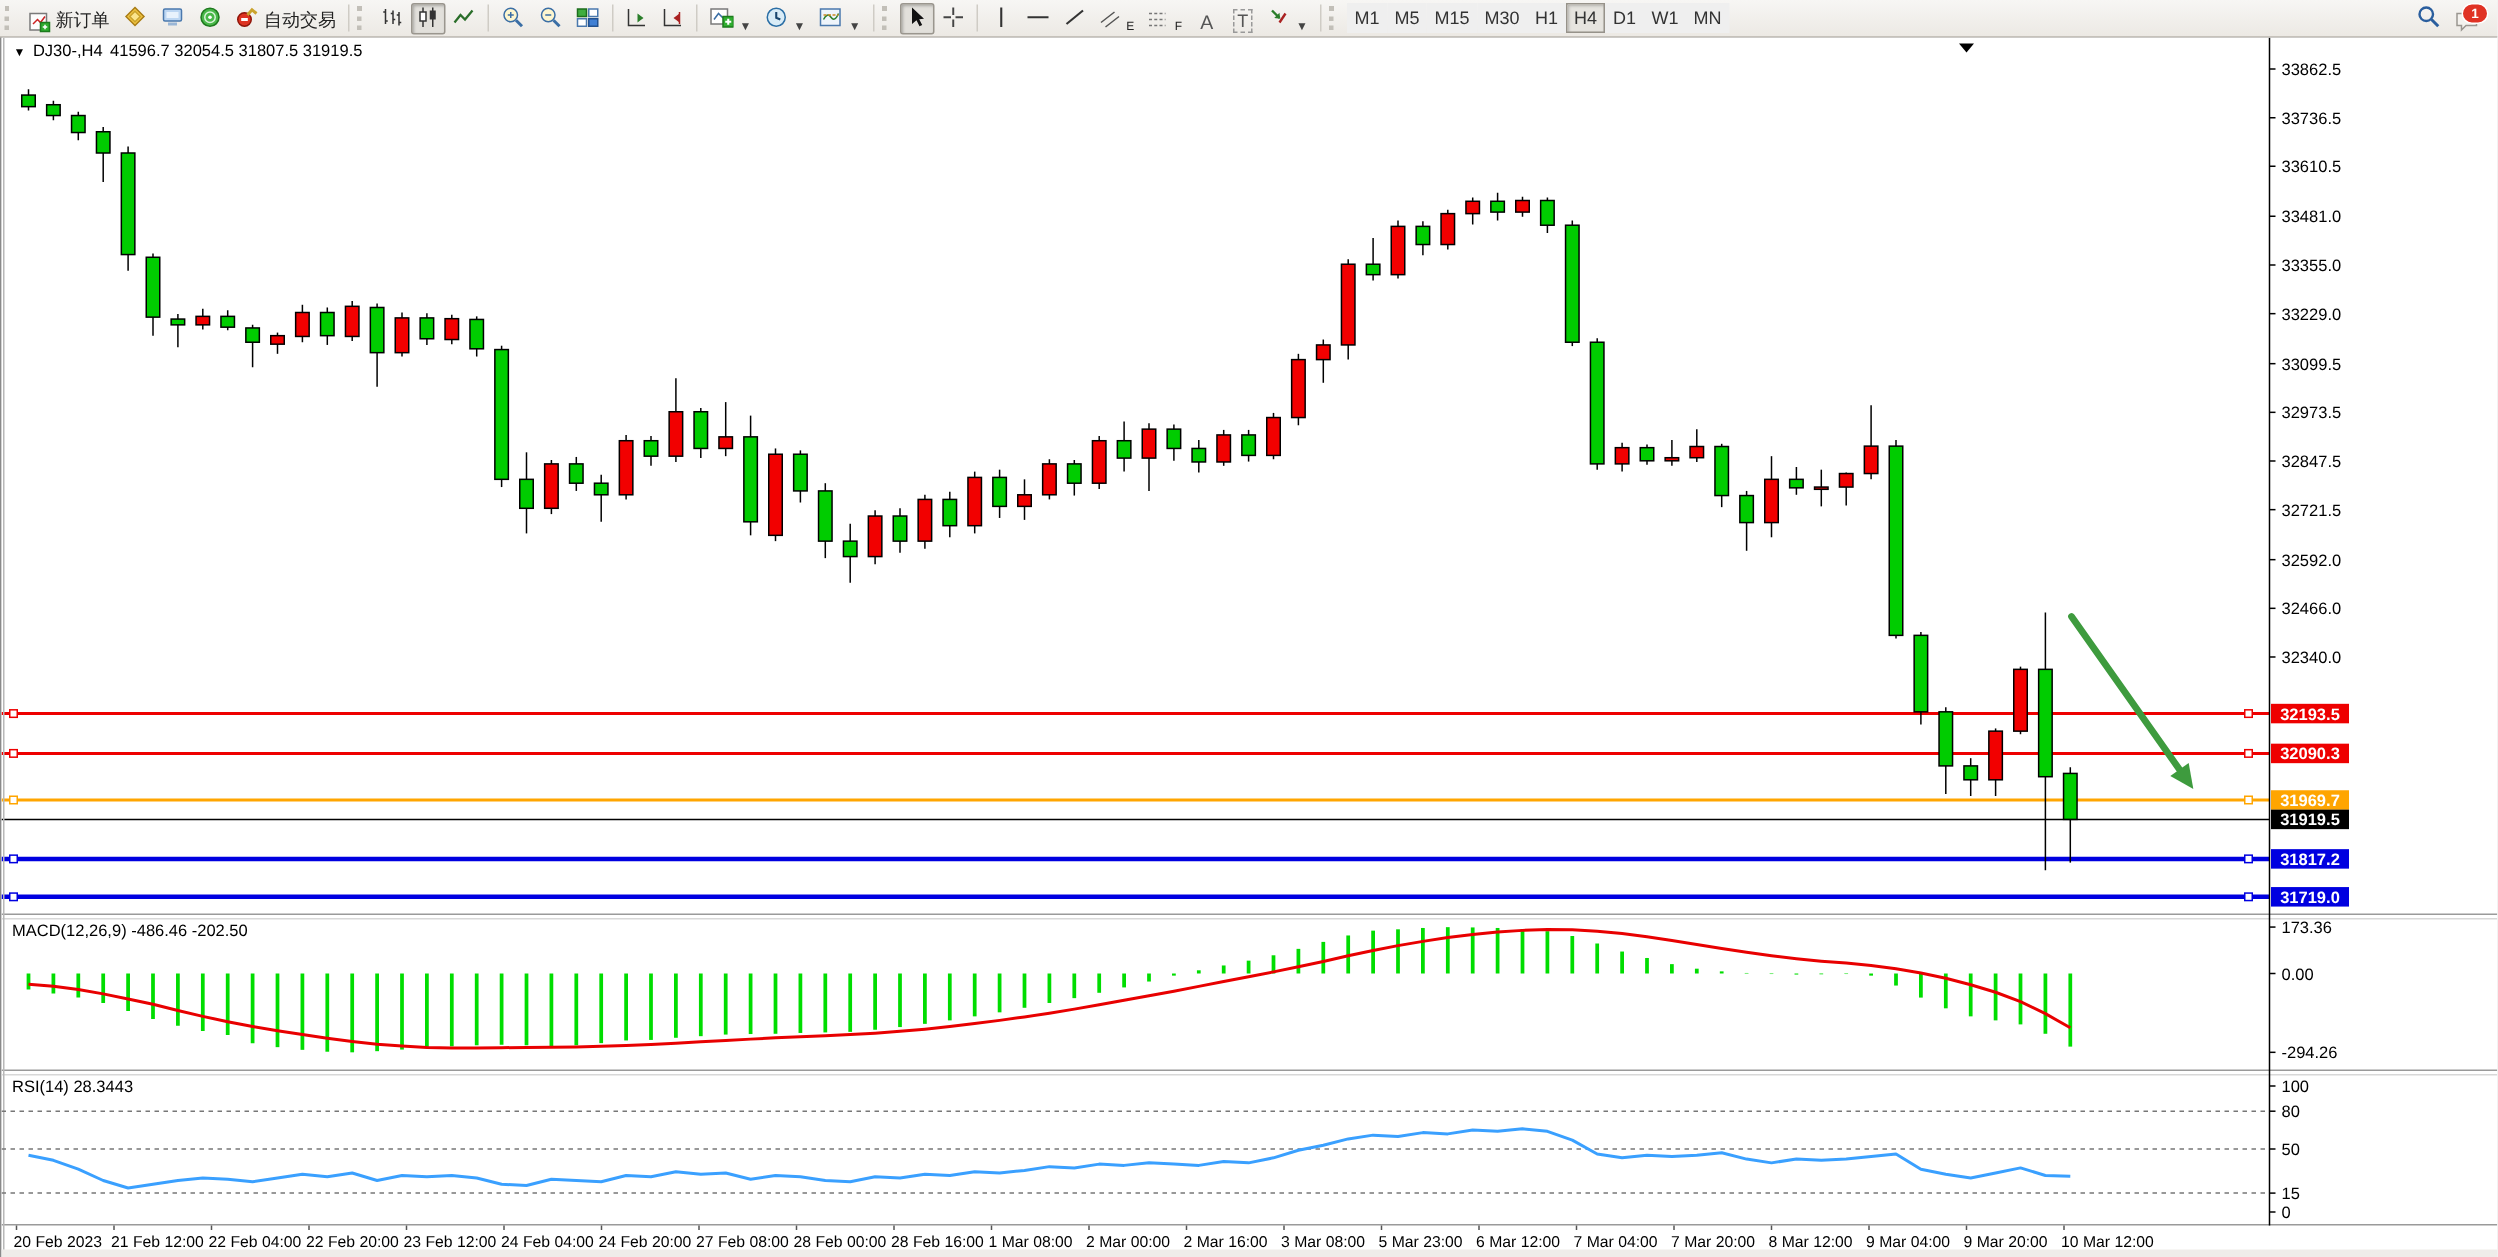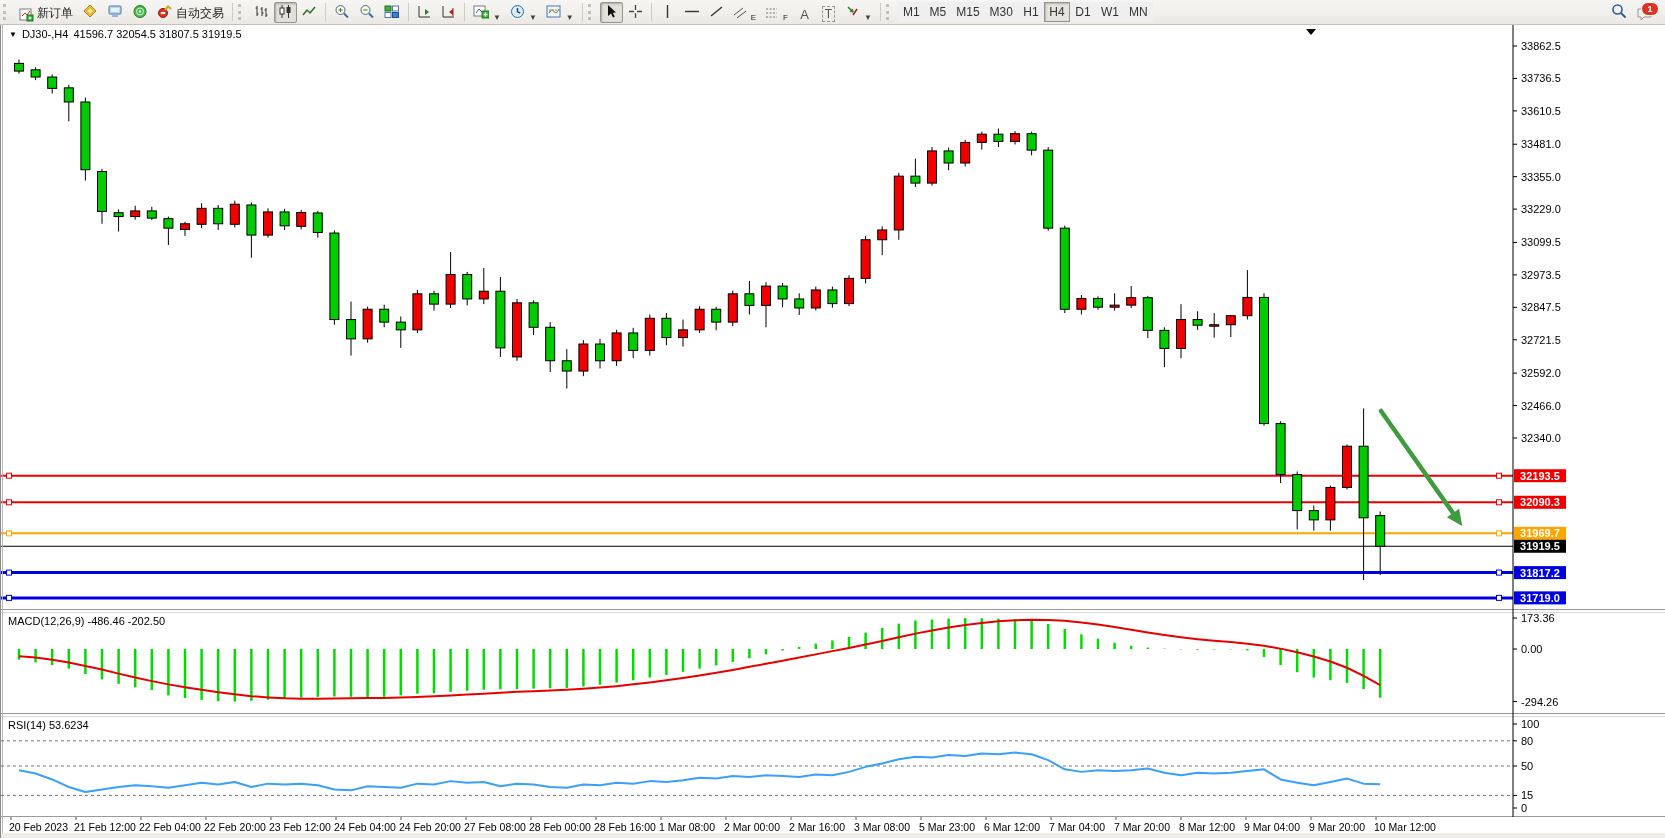--- a/index.html
+++ b/index.html
@@ -684,15 +684,15 @@
         <text x="1308" y="806" font-size="10.5" fill="#000">9 Mar 20:00</text>
         <line x1="1375" y1="792" x2="1375" y2="795" stroke="#555"></line>
         <text x="1373" y="806" font-size="10.5" fill="#000">10 Mar 12:00</text>
       </svg>
     <div class="overlay-label" id="chart-title">
       <span class="tri">▼</span>
       <span>DJ30-,H4</span>
       <span>41596.7 32054.5 31807.5 31919.5</span>
     </div>
     <div class="overlay-label" id="macd-label">MACD(12,26,9) -486.46 -202.50</div>
-    <div class="overlay-label" id="rsi-label">RSI(14) 53.6234</div>
+    <div class="overlay-label" id="rsi-label">RSI(14) 28.3443</div>
   </div>
 </div>
 
 </body></html>

